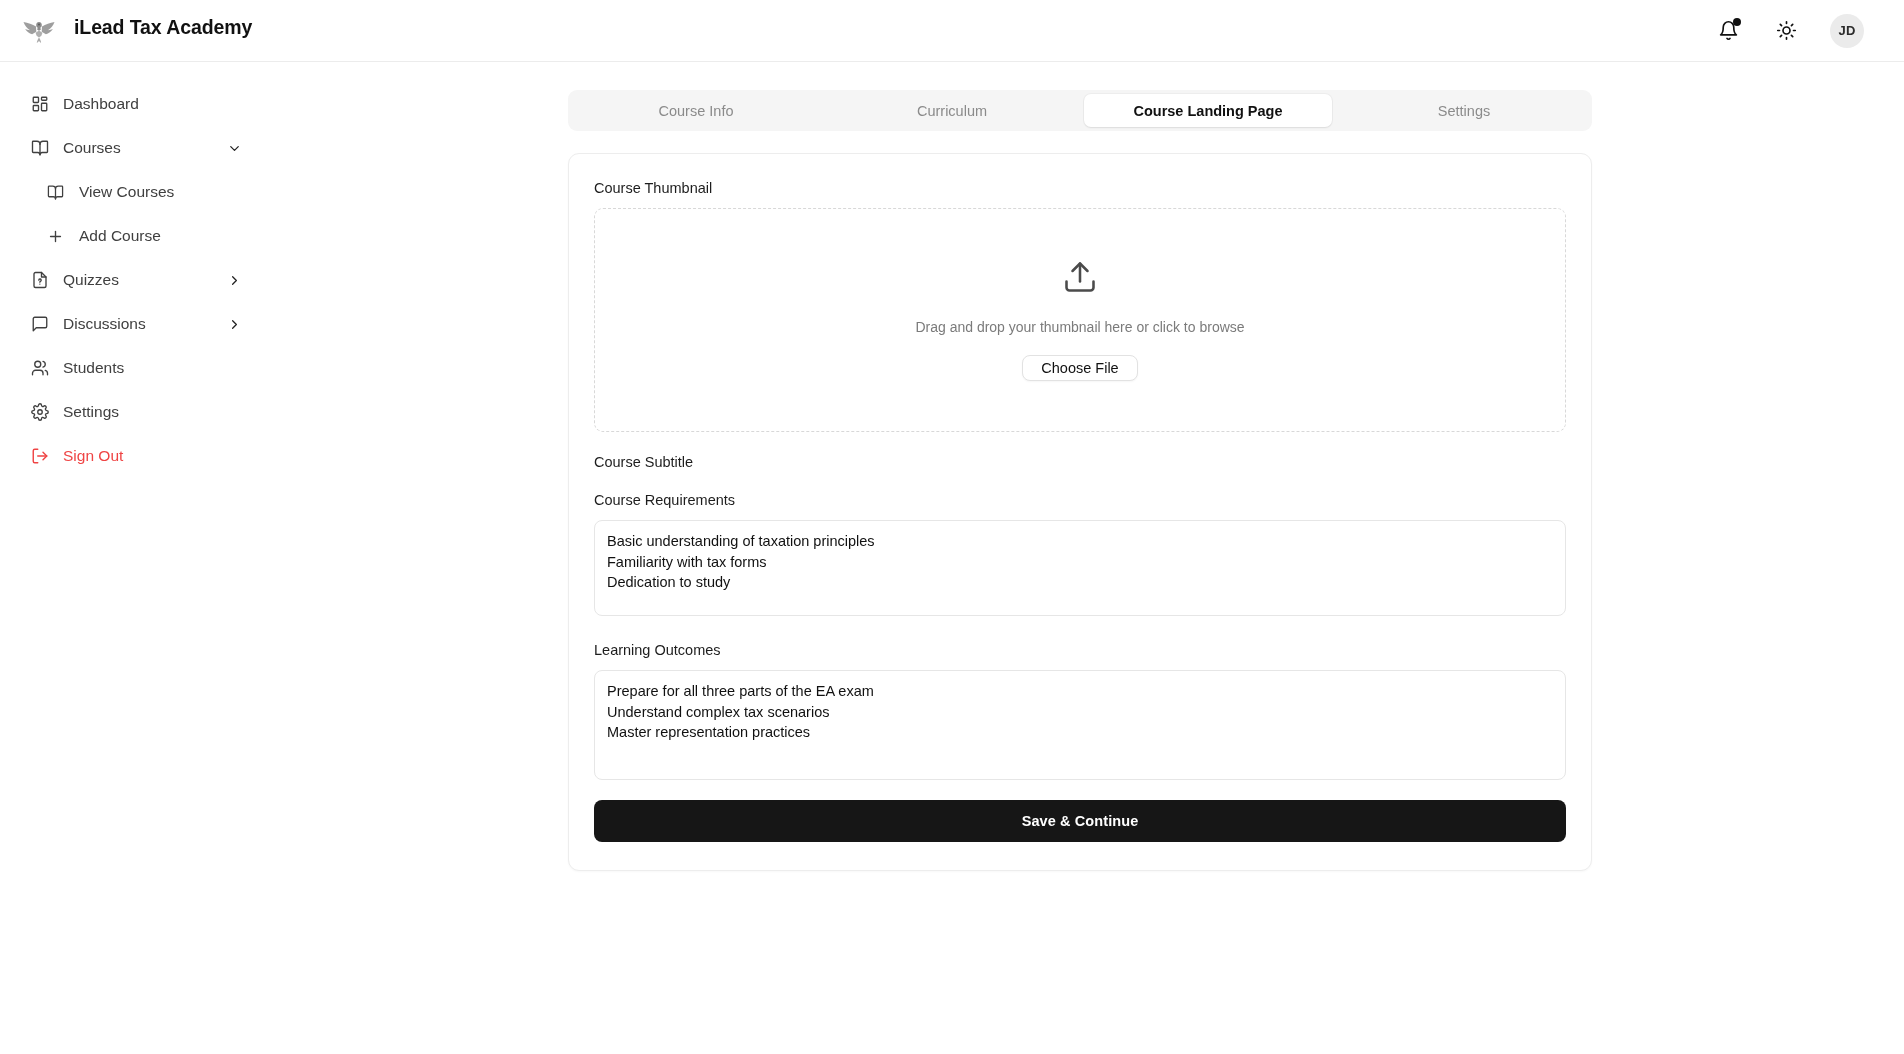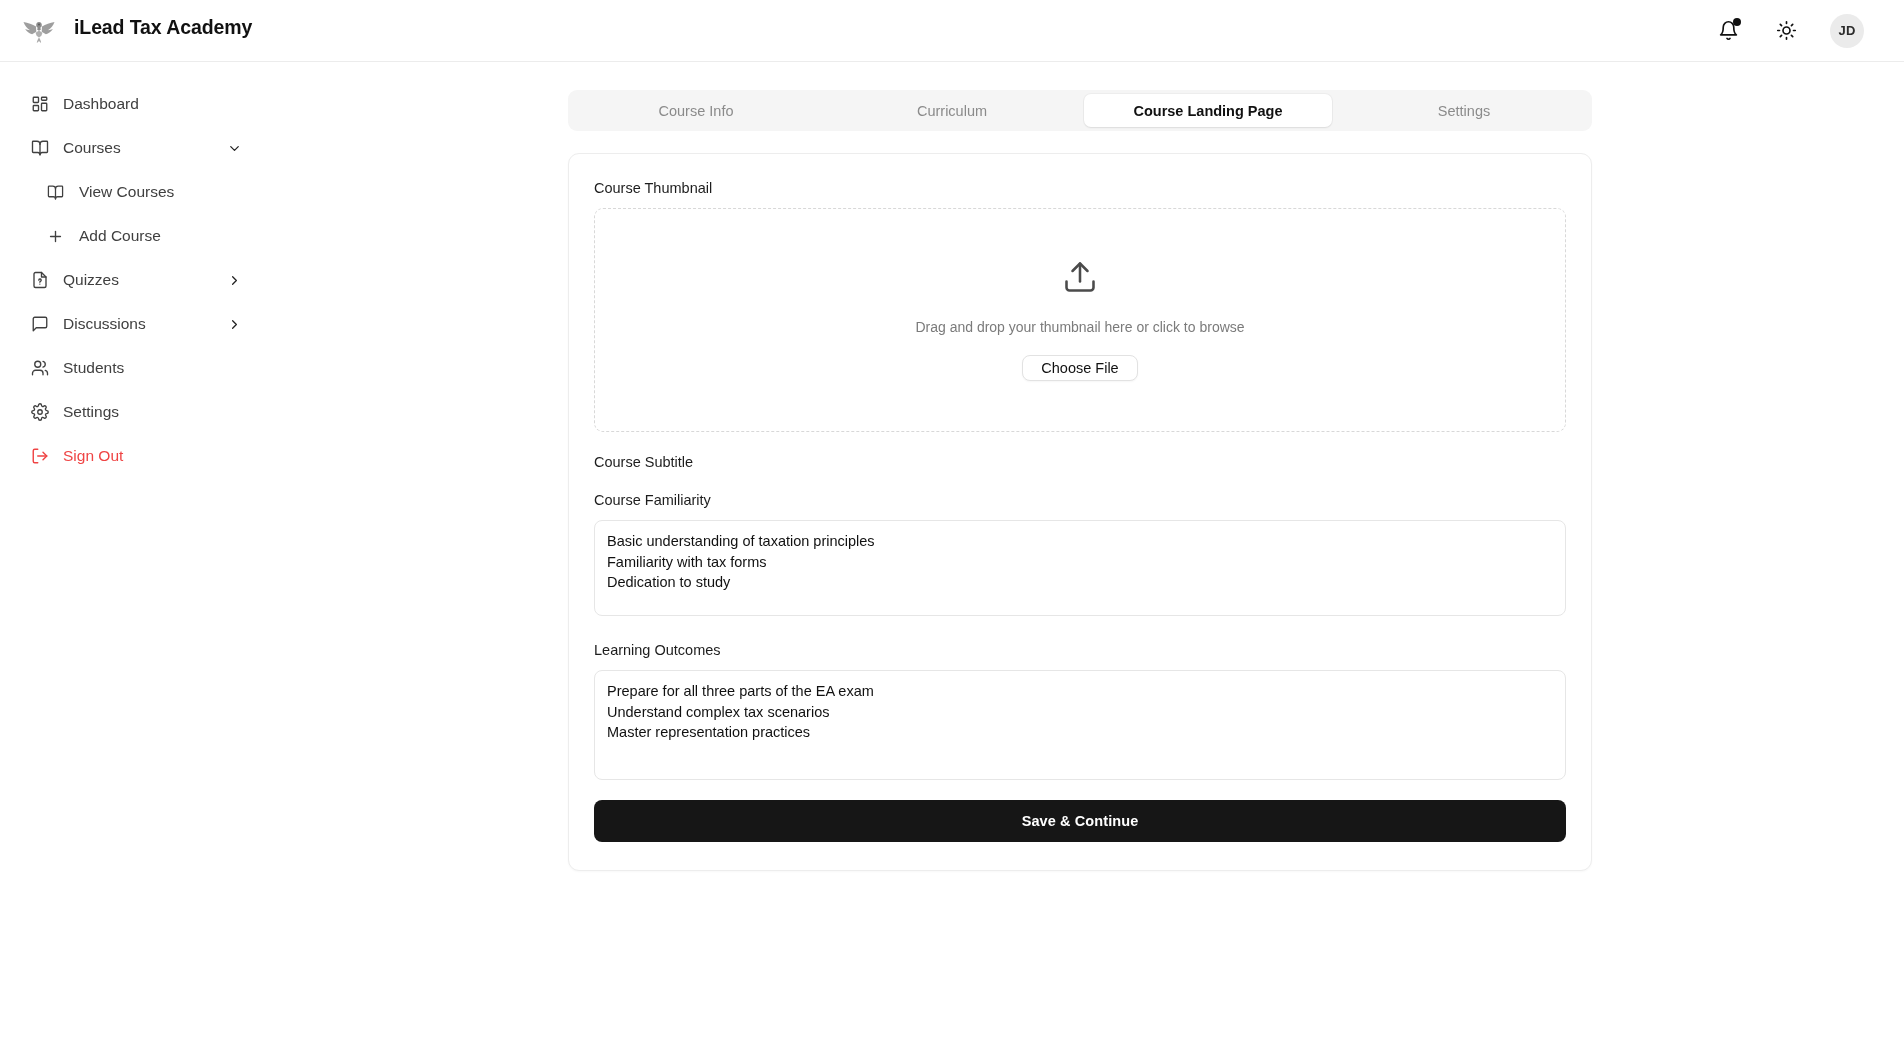--- a/index.html
+++ b/index.html
@@ -477,21 +477,21 @@
       </div>
     </div>
 
     
     <div class="field-block">
       <span class="field-label">Course Subtitle</span>
     </div>
 
     
     <div class="field-block">
-      <span class="field-label">Course Familiarity</span>
+      <span class="field-label">Course Requirements</span>
       <textarea class="text-area" style="">Basic understanding of taxation principles
 Familiarity with tax forms
 Dedication to study</textarea>
     </div>
 
     
     <div class="field-block">
       <span class="field-label">Learning Outcomes</span>
       <textarea class="text-area tall" style="">Prepare for all three parts of the EA exam
 Understand complex tax scenarios

